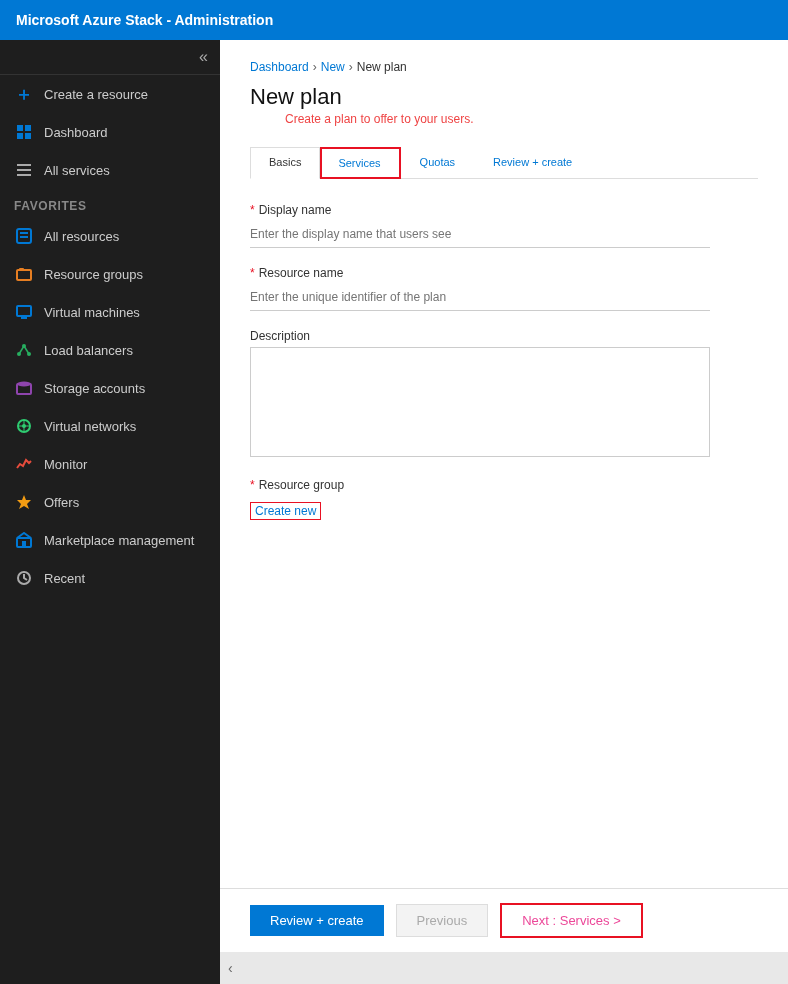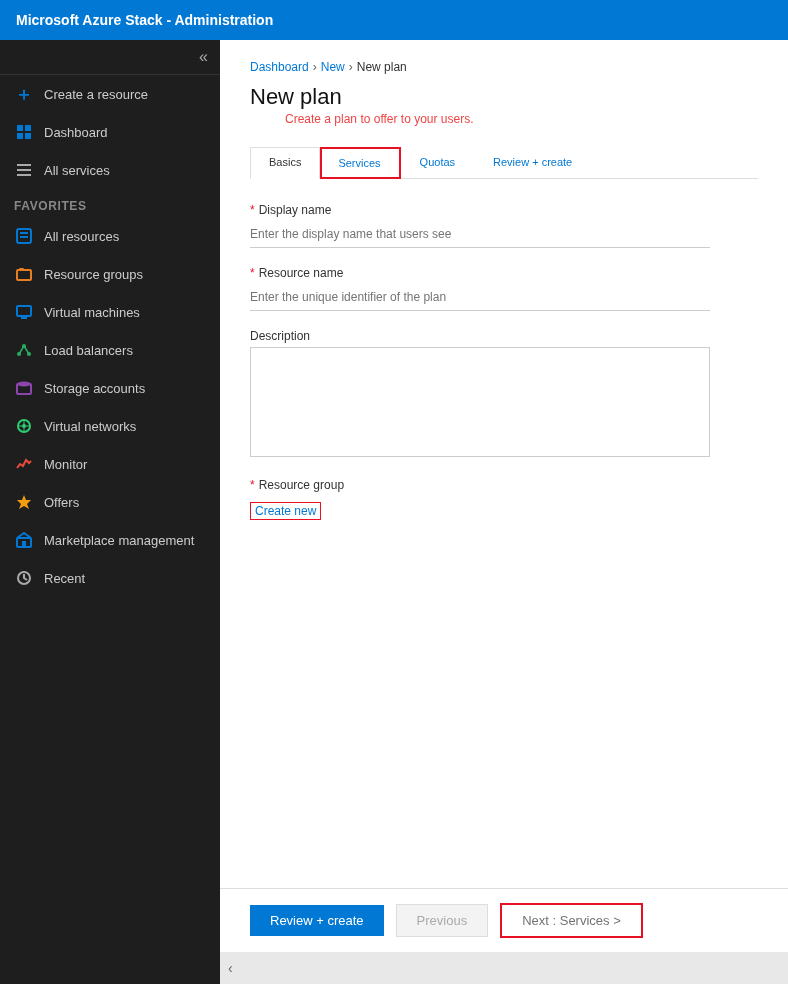--- a/index.html
+++ b/index.html
@@ -250,21 +250,21 @@
       background: #f3f3f3;
       color: #aaa;
       border: 1px solid #ddd;
       padding: 8px 20px;
       font-size: 13px;
       cursor: default;
     }
 
     .btn-outline-red {
       background: #fff;
-      color: #737373;
+      color: #ec4899;
       border: 2px solid #e81123;
       padding: 8px 20px;
       font-size: 13px;
       cursor: pointer;
       font-weight: 500;
       text-align: center;
     }
 
     
     .bottom-bar {

